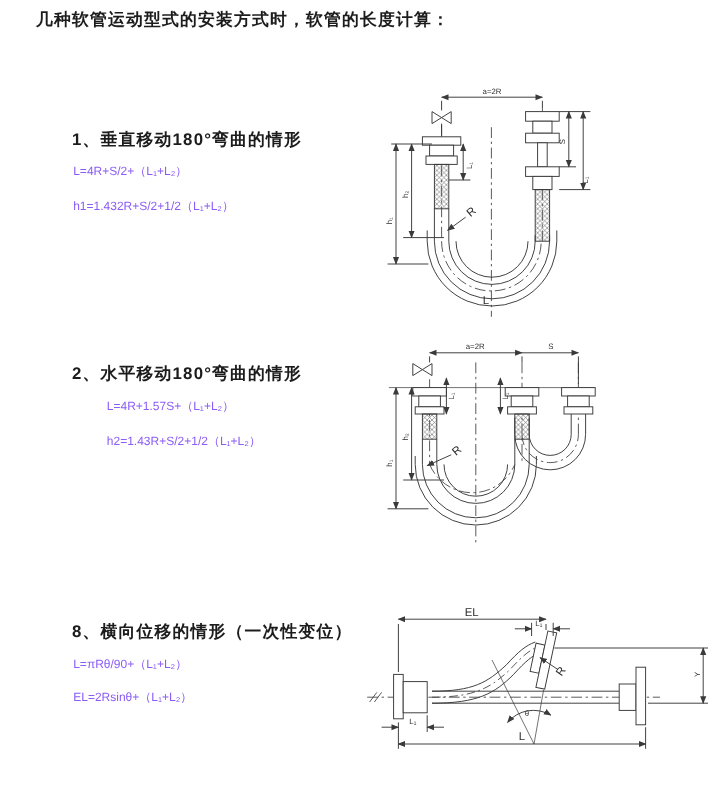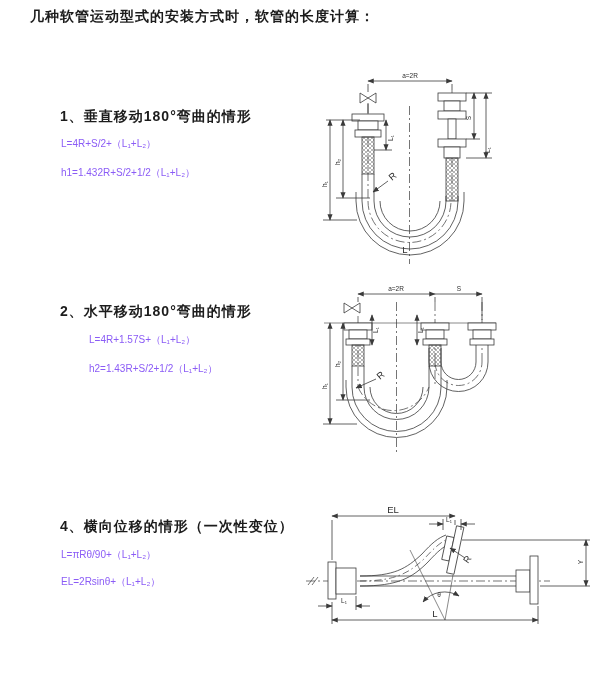--- a/index.html
+++ b/index.html
@@ -28,21 +28,21 @@
     <div>L=4R+S/2+（L₁+L₂）</div>
     <div>h1=1.432R+S/2+1/2（L₁+L₂）</div>
   </div>
 
   <div class="sec-heading" style="left:44px;top:303px;">2、水平移动180°弯曲的情形</div>
   <div class="formulas" style="left:61px;top:325px;margin-left:28px;">
     <div>L=4R+1.57S+（L₁+L₂）</div>
     <div>h2=1.43R+S/2+1/2（L₁+L₂）</div>
   </div>
 
-  <div class="sec-heading" style="left:44px;top:518px;">4、横向位移的情形（一次性变位）</div>
+  <div class="sec-heading" style="left:44px;top:518px;">8、横向位移的情形（一次性变位）</div>
   <div class="formulas tight" style="left:61px;top:541px;">
     <div>L=πRθ/90+（L₁+L₂）</div>
     <div>EL=2Rsinθ+（L₁+L₂）</div>
   </div>
 
   <div class="diag" style="left:312px;top:66px;">
   <svg width="270" height="204" viewBox="0 0 270 204">
     <defs>
       <marker id="m1" viewBox="0 0 10 10" refX="9" refY="5" markerWidth="8" markerHeight="8" orient="auto-start-reverse">
         <path d="M0,1 L10,5 L0,9 z" fill="#3a3a3a"></path>

